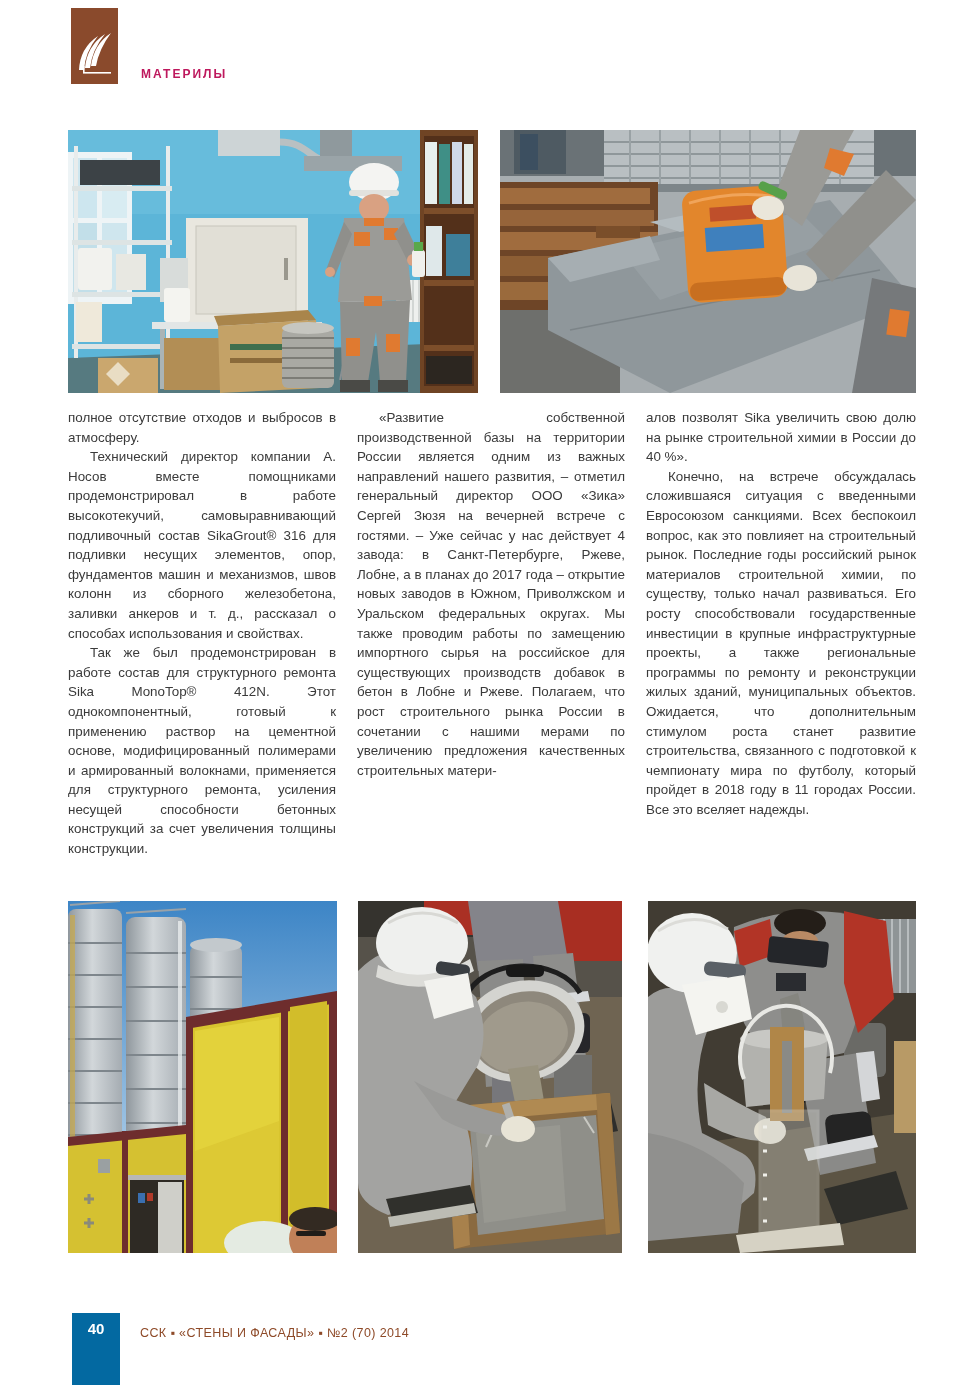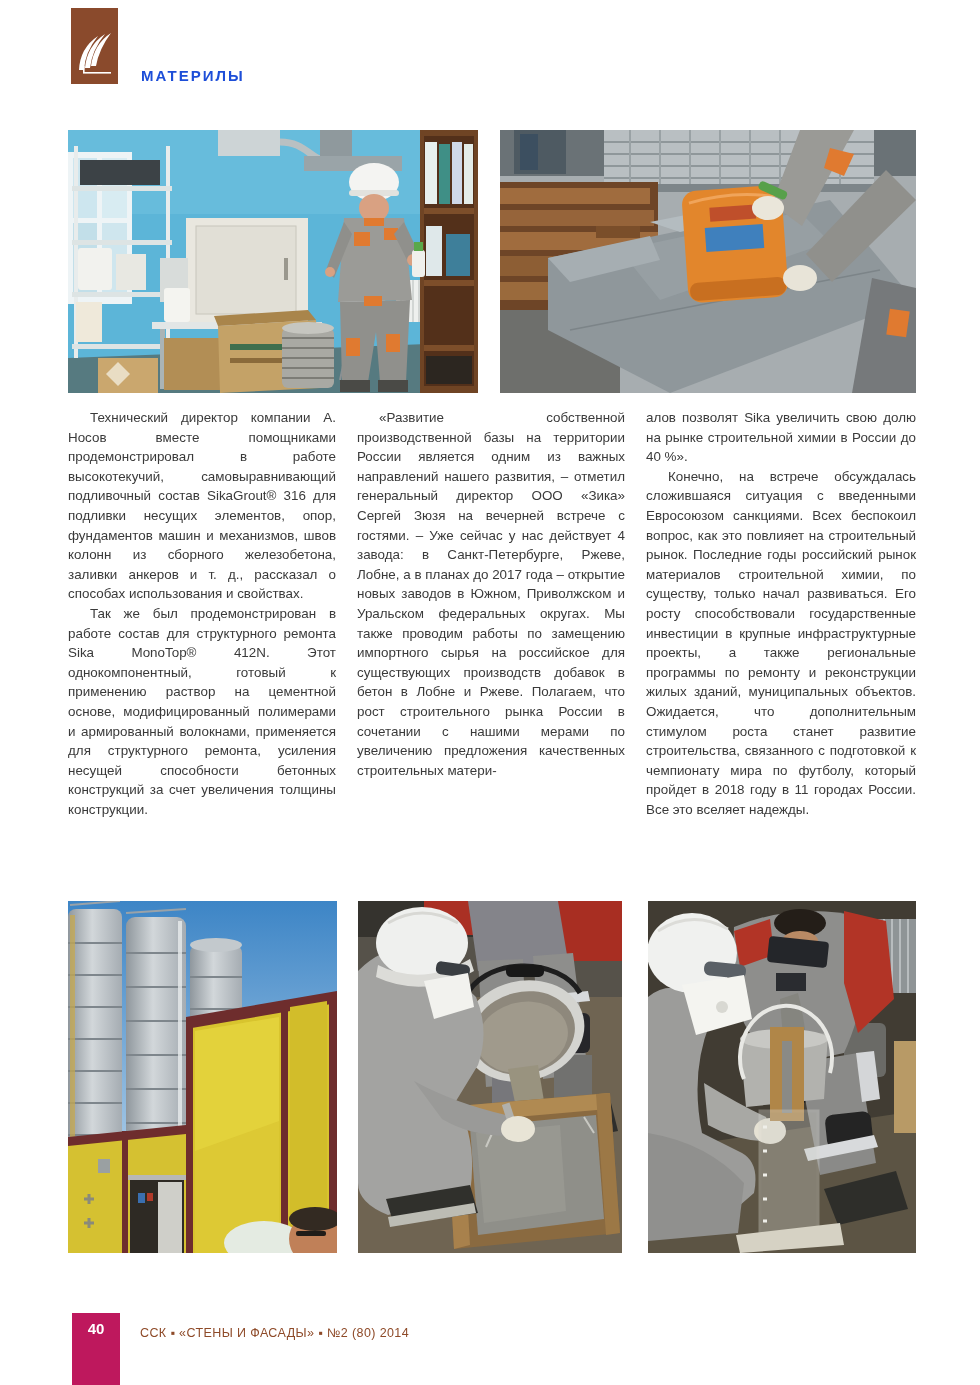--- a/index.html
+++ b/index.html
@@ -6,21 +6,21 @@
   body{
     width:980px;height:1385px;position:relative;overflow:hidden;
     font-family:"Liberation Sans","DejaVu Sans",sans-serif;
     -webkit-font-smoothing:antialiased;
   }
   .abs{position:absolute;}
 
   
   .logo-bar{left:71px;top:8px;width:47px;height:76px;background:#8a4a2c;}
   .section-label{
-    left:141px;top:67px;font-size:15px;font-weight:bold;color:#1d4ed8;
+    left:141px;top:67px;font-size:12px;font-weight:bold;color:#be185d;
     letter-spacing:2px;
   }
 
   
   .photo{overflow:hidden;background:#9aa0a4;}
   .photo svg{display:block;width:100%;height:100%;}
   .ph1{left:68px;top:130px;width:410px;height:263px;}
   .ph2{left:500px;top:130px;width:416px;height:263px;}
   .ph3{left:68px;top:901px;width:269px;height:352px;}
   .ph4{left:358px;top:901px;width:264px;height:352px;}
@@ -32,21 +32,21 @@
   .c2{left:357px;}
   .c3{left:646px;width:270px;}
   .col p{
     margin:0;font-size:13.4px;line-height:19.6px;color:#3a3a3a;
     text-align:justify;
   }
   .col p.ind{text-indent:22px;}
 
   
   .footer-box{
-    left:72px;top:1313px;width:48px;height:72px;background:#be185d;
+    left:72px;top:1313px;width:48px;height:72px;background:#0369a1;
     color:#ffffff;font-size:15px;font-weight:bold;text-align:center;
     padding-top:7px;box-sizing:border-box;
   }
   .footer-line{
     left:140px;top:1326px;font-size:12.5px;color:#8e4a28;letter-spacing:.4px;
   }
 </style>
 </head>
 <body>
 
@@ -212,20 +212,21 @@
       <ellipse cx="268" cy="78" rx="16" ry="12" fill="#eae6da"></ellipse>
       <rect x="258" y="56" width="30" height="9" rx="4" fill="#57a04a" transform="rotate(24 273 60)"></rect>
       <ellipse cx="300" cy="148" rx="17" ry="13" fill="#e8e4d8"></ellipse>
       <polygon points="372,148 416,158 416,263 352,263" fill="#76797b"></polygon>
       <rect x="388" y="180" width="20" height="26" fill="#e07a30" transform="rotate(8 398 193)"></rect>
     </g>
   </svg>
 </div>
 
 <div class="abs col c1">
+  <p>полное отсутствие отходов и выбросов в атмосферу.</p>
   <p class="ind">Технический директор компании А. Носов вместе помощниками продемонстрировал в работе высокотекучий, самовыравнивающий подливочный состав SikaGrout® 316 для подливки несущих элементов, опор, фундаментов машин и механизмов, швов колонн из сборного железобетона, заливки анкеров и т. д., рассказал о способах использования и свойствах.</p>
   <p class="ind">Так же был продемонстрирован в работе состав для структурного ремонта Sika MonoTop® 412N. Этот однокомпонентный, готовый к применению раствор на цементной основе, модифицированный полимерами и армированный волокнами, применяется для структурного ремонта, усиления несущей способности бетонных конструкций за счет увеличения толщины конструкции.</p>
 </div>
 <div class="abs col c2">
   <p class="ind">«Развитие собственной производственной базы на территории России является одним из важных направлений нашего развития, – отметил генеральный директор ООО «Зика» Сергей Зюзя на вечерней встрече с гостями. – Уже сейчас у нас действует 4 завода: в Санкт-Петербурге, Ржеве, Лобне, а в планах до 2017 года – открытие новых заводов в Южном, Приволжском и Уральском федеральных округах. Мы также проводим работы по замещению импортного сырья на российское для существующих производств добавок в бетон в Лобне и Ржеве. Полагаем, что рост строительного рынка России в сочетании с нашими мерами по увеличению предложения качественных строительных матери-</p>
 </div>
 <div class="abs col c3">
   <p>алов позволят Sika увеличить свою долю на рынке строительной химии в России до 40 %».</p>
   <p class="ind">Конечно, на встрече обсуждалась сложившаяся ситуация с введенными Евросоюзом санкциями. Всех беспокоил вопрос, как это повлияет на строительный рынок. Последние годы российский рынок материалов строительной химии, по существу, только начал развиваться. Его росту способствовали государственные инвестиции в крупные инфраструктурные проекты, а также региональные программы по ремонту и реконструкции жилых зданий, муниципальных объектов. Ожидается, что дополнительным стимулом роста станет развитие строительства, связанного с подготовкой к чемпионату мира по футболу, который пройдет в 2018 году в 11 городах России. Все это вселяет надежды.</p>
 </div>
@@ -390,13 +391,13 @@
       <rect x="112" y="210" width="58" height="126" fill="#cfcfc9" opacity="0.35" stroke="#d8d8d2" stroke-width="3"></rect>
       <path d="M115,226 h4 M115,250 h4 M115,274 h4 M115,298 h4 M115,320 h4" stroke="#efefe9" stroke-width="3"></path>
       <polygon points="88,334 192,322 196,344 92,352" fill="#d6d2c4"></polygon>
     </g>
   </svg>
 </div>
 
 <div class="abs footer-box">
   <span>40</span>
 </div>
-<div class="abs footer-line">ССК ▪ «СТЕНЫ И ФАСАДЫ» ▪ №2 (80) 2014</div>
+<div class="abs footer-line">ССК ▪ «СТЕНЫ И ФАСАДЫ» ▪ №2 (70) 2014</div>
 
 </body></html>

